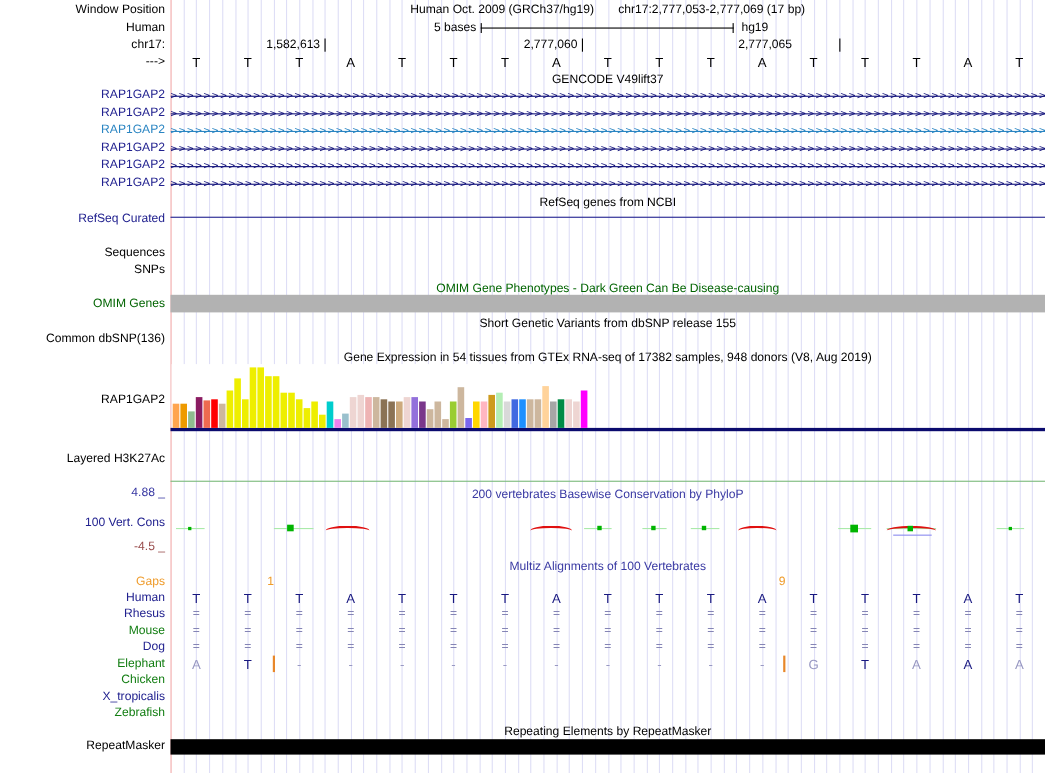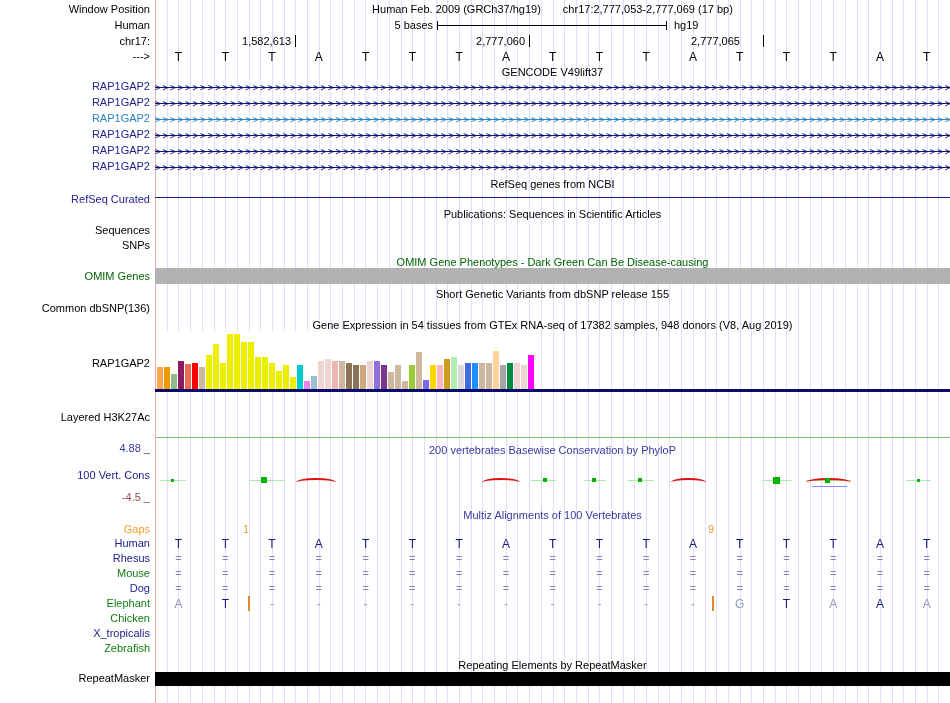--- a/index.html
+++ b/index.html
@@ -33,42 +33,41 @@
 </style>
 </head>
 <body>
 
 <div id="browser">
 
   <div class="pinkline"></div>
 
   <div class="lbl black" style="top:3px">Window Position</div>
   <div class="headflex" style="top:3px">
-    <span>Human Feb. 2009 (GRCh37/hg19)</span>
+    <span>Human Oct. 2009 (GRCh37/hg19)</span>
     <span>chr17:2,777,053-2,777,069 (17 bp)</span>
   </div>
 
   <div class="lbl black" style="top:19px">Human</div>
   <div style="position:absolute;top:19px;left:377px;width:56px;text-align:right;z-index:3">5 bases</div>
   <div class="hline" style="top:25px;left:437px;width:230px;height:1px;background:#000"></div>
   <div class="vtick" style="top:21px;left:437px;height:9px"></div>
   <div class="vtick" style="top:21px;left:666px;height:9px"></div>
   <div style="position:absolute;top:19px;left:674px;z-index:3">hg19</div>
 
   <div class="lbl black" style="top:35px">chr17:</div>
 
   <div class="lbl black" style="top:50px">---&gt;</div>
 
   <div class="title black" style="top:66px">GENCODE V49lift37</div>
 
   <div class="title black" style="top:178px">RefSeq genes from NCBI</div>
   <div class="lbl navy" style="top:193px">RefSeq Curated</div>
   <div class="hline" style="top:197px;left:155px;width:795px;height:1px;background:#21218f"></div>
 
-  <div class="title black" style="top:208px">Publications: Sequences in Scientific Articles</div>
   <div class="lbl black" style="top:224px">Sequences</div>
   <div class="lbl black" style="top:239px">SNPs</div>
 
   <div class="title dgreen" style="top:256px">OMIM Gene Phenotypes - Dark Green Can Be Disease-causing</div>
   <div class="lbl dgreen" style="top:270px">OMIM Genes</div>
   <div class="hline" style="top:268px;left:155px;width:795px;height:16px;background:#b2b2b2"></div>
 
   <div class="title black" style="top:288px">Short Genetic Variants from dbSNP release 155</div>
   <div class="lbl black" style="top:302px">Common dbSNP(136)</div>
 
@@ -156,21 +155,21 @@
     <div class="grid" style="left:879.9px"></div>
     <div class="grid" style="left:891.5px"></div>
     <div class="grid" style="left:903.2px"></div>
     <div class="grid" style="left:914.9px"></div>
     <div class="grid" style="left:926.6px"></div>
     <div class="grid" style="left:938.3px"></div>
     <div style="position:absolute;top:35px;left:223px;width:68px;text-align:right;z-index:3">1,582,613</div>
     <div class="vtick" style="top:35px;left:295px;height:12px"></div>
     <div style="position:absolute;top:35px;left:457px;width:68px;text-align:right;z-index:3">2,777,060</div>
     <div class="vtick" style="top:35px;left:529px;height:12px"></div>
-    <div style="position:absolute;top:35px;left:691px;width:68px;z-index:3">2,777,065</div>
+    <div style="position:absolute;top:35px;left:652px;width:68px;text-align:right;z-index:3">2,777,065</div>
     <div class="vtick" style="top:35px;left:763px;height:12px"></div>
     <div class="seqcell" style="top:50px;left:155.0px">T</div>
     <div class="seqcell" style="top:50px;left:201.8px">T</div>
     <div class="seqcell" style="top:50px;left:248.5px">T</div>
     <div class="seqcell" style="top:50px;left:295.3px">A</div>
     <div class="seqcell" style="top:50px;left:342.1px">T</div>
     <div class="seqcell" style="top:50px;left:388.8px">T</div>
     <div class="seqcell" style="top:50px;left:435.6px">T</div>
     <div class="seqcell" style="top:50px;left:482.4px">A</div>
     <div class="seqcell" style="top:50px;left:529.1px">T</div>

